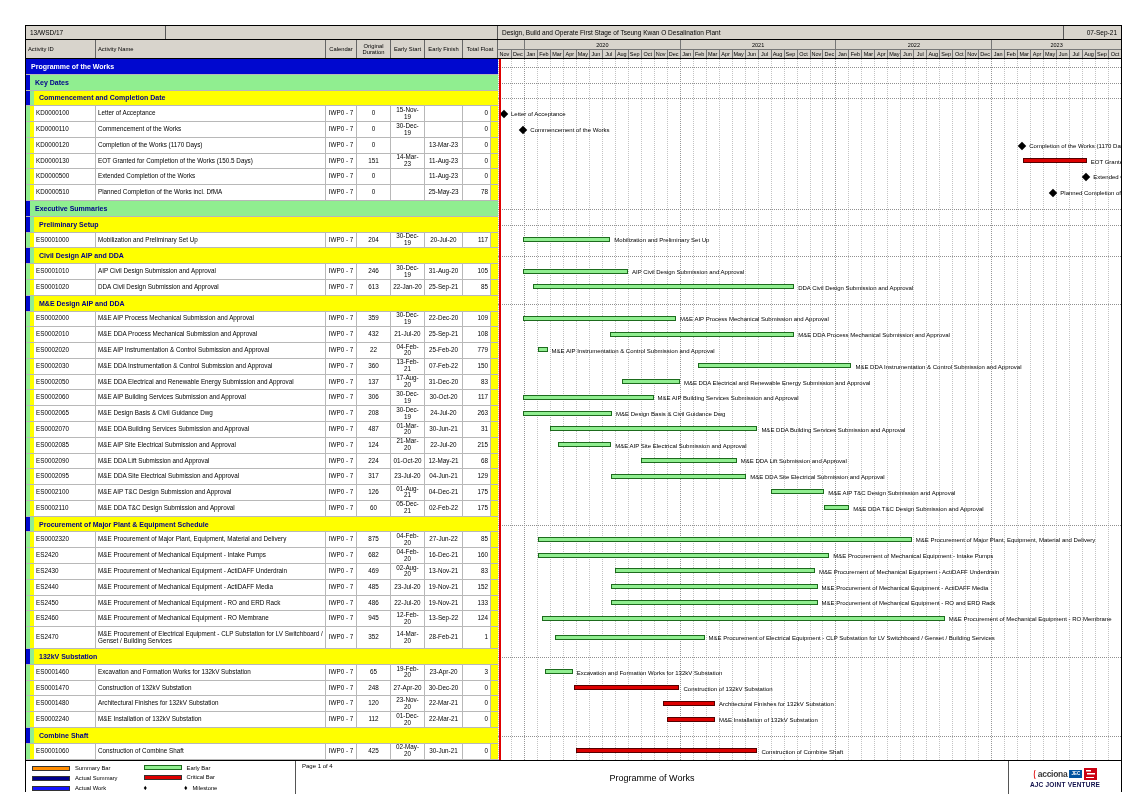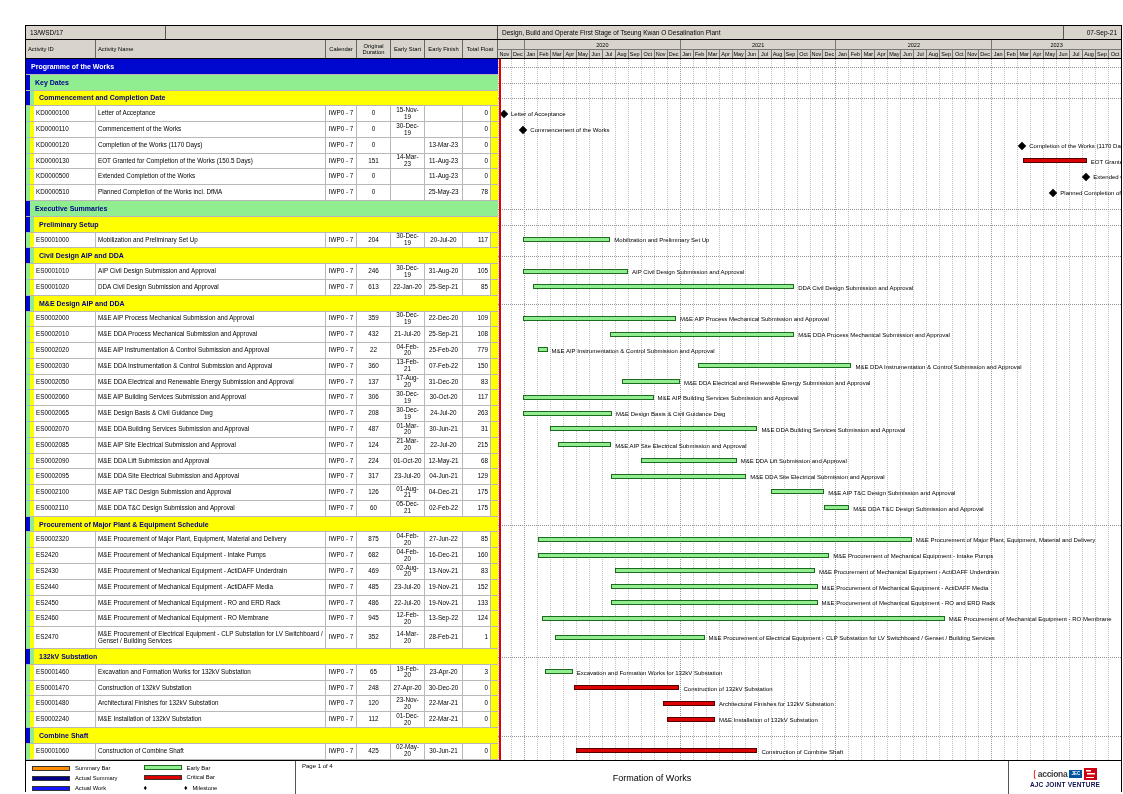--- a/index.html
+++ b/index.html
@@ -918,21 +918,21 @@
             <div class="ldia">
               <span>♦</span>
               <span>♦</span>
             </div>
             <span>Milestone</span>
           </div>
         </div>
       </div>
     <div class="f-center">
       <div class="f-page">Page 1 of 4</div>
-      <div class="f-title">Formation of Works</div>
+      <div class="f-title">Programme of Works</div>
     </div>
     <div class="f-logos">
       <div class="logoline">
         <span class="acc-sw">(</span>
         <span class="acc-tx">acciona</span>
         <span class="jecbox">JEC</span>
         <span class="redbox"></span>
       </div>
       <div class="jvname">AJC JOINT VENTURE</div>
     </div>

